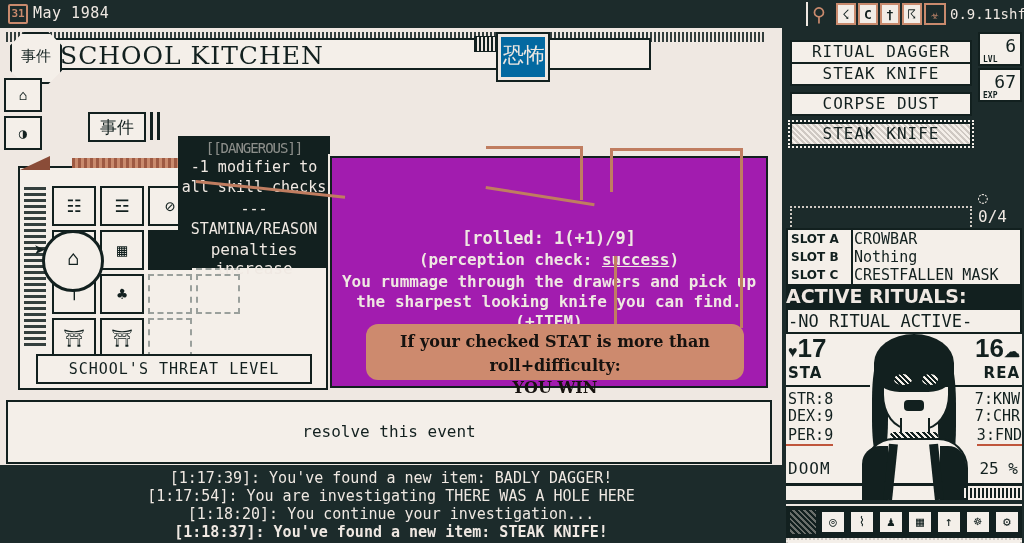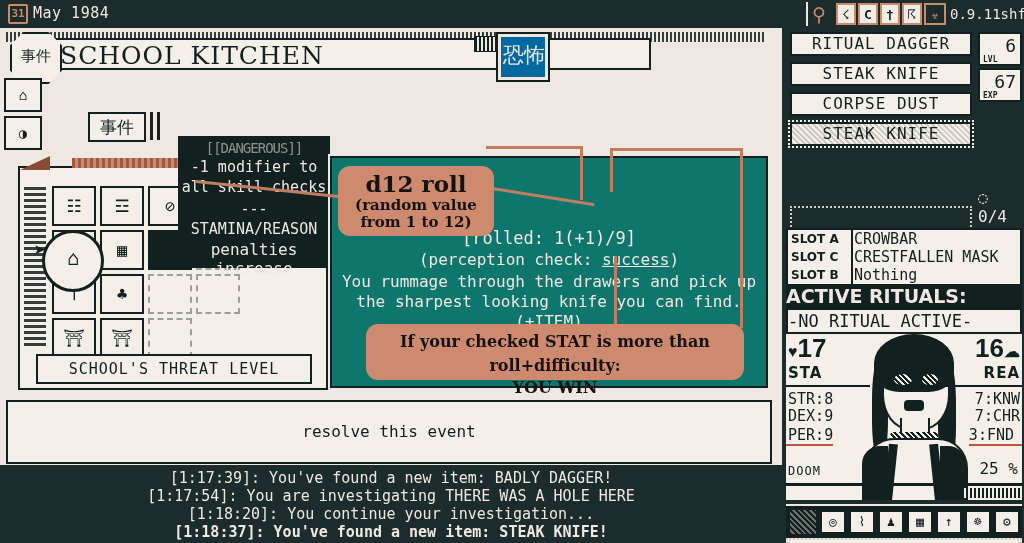--- a/index.html
+++ b/index.html
@@ -87,22 +87,22 @@
     color:#efe8e2;border:2px solid #12201f;box-sizing:border-box;}
   #status-box .hdr{position:absolute;left:0;top:2px;width:100%;text-align:center;font-size:14px;
     color:#efe8e2;opacity:.55;letter-spacing:-1px;white-space:nowrap;}
   #status-box .l1{position:absolute;left:0;top:20px;width:100%;text-align:center;font-size:15px;}
   #status-box .l2{position:absolute;left:0;top:40px;width:100%;text-align:center;font-size:15px;}
   #status-box .sep{position:absolute;left:0;top:62px;width:100%;text-align:center;font-size:15px;}
   #status-box .l3{position:absolute;left:0;top:82px;width:100%;text-align:center;font-size:15px;}
   #status-box .l4{position:absolute;left:0;top:102px;width:100%;text-align:center;font-size:16px;}
 
   
-  #event-panel{position:absolute;left:330px;top:128px;width:438px;height:232px;background:#0f766e;
-    border:2px solid #12201f;box-sizing:border-box;outline:2px solid #efe8e2;}
+  #event-panel{position:absolute;left:330px;top:128px;width:438px;height:232px;background:#a21caf;
+    border:2px solid #12201f;box-sizing:border-box;outline:2px solid #efe8e2;font-weight:bold;}
   #ev-roll{position:absolute;left:0;top:70px;width:100%;text-align:center;color:#efe8e2;font-size:17px;}
   #ev-check{position:absolute;left:0;top:92px;width:100%;text-align:center;color:#efe8e2;font-size:16px;}
   #ev-check u{text-decoration:underline;}
   #ev-body1{position:absolute;left:0;top:114px;width:100%;text-align:center;color:#efe8e2;font-size:16px;}
   #ev-body2{position:absolute;left:0;top:134px;width:100%;text-align:center;color:#efe8e2;font-size:16px;}
   #ev-item{position:absolute;left:0;top:154px;width:100%;text-align:center;color:#efe8e2;font-size:16px;}
 
   
   .callout{position:absolute;background:#cd8a6e;border-radius:10px;color:#16120f;
     font-family:"DejaVu Serif","Liberation Serif",serif;font-weight:bold;text-align:center;
@@ -163,21 +163,21 @@
     overflow:hidden;}
   #stat-left{position:absolute;left:0px;top:0px;width:86px;height:166px;}
   #stat-right{position:absolute;right:0px;top:0px;width:86px;height:166px;text-align:right;}
   .bigstat{font-size:26px;font-weight:bold;line-height:24px;color:#12201f;
     font-family:Liberation Sans, sans-serif;}
   .bigstat .ico{font-size:16px;}
   .statlbl{font-size:15px;font-weight:bold;color:#12201f;letter-spacing:1px;
     font-family:"DejaVu Sans","Liberation Sans",sans-serif;}
   .srow{font-size:15px;color:#12201f;line-height:17px;}
   .srow.hl{border-bottom:2px solid #c0563c;}
-  #doom-lbl{position:absolute;left:2px;bottom:22px;font-size:12px;color:#12201f;letter-spacing:1px;}
+  #doom-lbl{position:absolute;left:2px;bottom:22px;font-size:16px;color:#12201f;letter-spacing:1px;}
   #doom-val{position:absolute;right:4px;bottom:22px;font-size:16px;color:#12201f;}
   #doom-rail{position:absolute;left:0;bottom:14px;width:236px;height:3px;background:#12201f;}
   #doom-fill{position:absolute;right:2px;bottom:2px;width:58px;height:10px;
     background:repeating-linear-gradient(90deg,#12201f 0 2px,#f4efe9 2px 4px);}
 
   
   .sil{position:absolute;background:#12201f;}
   #head{left:96px;top:8px;width:64px;height:84px;border-radius:46% 46% 40% 40%;background:#f4efe9;
     border:2px solid #12201f;}
   #hair{left:88px;top:0px;width:80px;height:58px;border-radius:50% 50% 32% 32%;background:#12201f;}
@@ -293,46 +293,41 @@
 
     <div class="lead" style="left:196px;top:152px;width:150px;transform:rotate(6deg);"></div>
     <div class="lead" style="left:486px;top:158px;width:110px;transform:rotate(9deg);"></div>
     <div class="lead" style="left:580px;top:118px;width:3px;height:54px;"></div>
     <div class="lead" style="left:486px;top:118px;width:96px;height:3px;"></div>
     <div class="lead" style="left:610px;top:120px;width:3px;height:44px;"></div>
     <div class="lead" style="left:610px;top:120px;width:132px;height:3px;"></div>
     <div class="lead" style="left:740px;top:120px;width:3px;height:180px;"></div>
     <div class="lead" style="left:614px;top:228px;width:3px;height:72px;"></div>
 
-    <div class="callout" id="co-d12">
-      <div class="t1">d12 roll</div>
-      <div class="t2">(random value</div>
-      <div class="t3">from 1 to 12)</div>
-    </div>
     <div class="callout" id="co-win">
       <div class="t1">If your checked STAT is more than roll+difficulty:</div>
       <div class="t2">YOU WIN</div>
     </div>
 
     <div id="resolve-wrap">
       <div id="resolve-btn">resolve this event</div>
       <div id="resolve-count">E45 /110</div>
     </div>
   </div>
 
   <div class="abs" id="log">
     <div class="logline" style="margin-top:4px">[1:17:39]: You've found a new item: BADLY DAGGER!</div>
     <div class="logline">[1:17:54]: You are investigating THERE WAS A HOLE HERE</div>
     <div class="logline">[1:18:20]: You continue your investigation...</div>
     <div class="logline last">[1:18:37]: You've found a new item: STEAK KNIFE!</div>
   </div>
 
   <div class="abs" id="sidebar">
 
-    <div class="inv" style="top:4px">RITUAL DAGGER</div>
+    <div class="inv" style="top:12px">RITUAL DAGGER</div>
     <div class="inv" style="top:34px">STEAK KNIFE</div>
     <div class="inv" style="top:64px">CORPSE DUST</div>
     <div class="inv sel" style="top:94px">STEAK KNIFE</div>
     <div id="inv-empty"></div>
 
     <div class="lvlbox" style="top:4px">
       <span class="v">6</span>
       <span class="k">LVL</span>
     </div>
     <div class="lvlbox" style="top:40px">
@@ -347,26 +342,26 @@
            <span>4/4</span></div>
     </div>
 
     <div id="slots">
       <div id="slot-div"></div>
       <div class="slotrow">
         <span class="k">SLOT A</span>
         <span class="v">CROWBAR</span>
       </div>
       <div class="slotrow">
+        <span class="k">SLOT B</span>
+        <span class="v">Nothing</span>
+      </div>
+      <div class="slotrow">
         <span class="k">SLOT C</span>
         <span class="v">CRESTFALLEN MASK</span>
-      </div>
-      <div class="slotrow">
-        <span class="k">SLOT B</span>
-        <span class="v">Nothing</span>
       </div>
     </div>
 
     <div id="rituals-hdr">ACTIVE RITUALS:</div>
     <div id="rituals-body">-NO RITUAL ACTIVE-</div>
 
     <div id="portrait">
 
       <div class="sil" id="hairL"></div>
       <div class="sil" id="hairR"></div>
@@ -395,21 +390,21 @@
       </div>
 
       <div id="stat-right">
         <div class="bigstat" style="padding-right:2px;padding-top:2px;">
           <span>16</span><span class="ico">☁</span>
         </div>
         <div class="statlbl" style="padding-right:2px">REA</div>
         <div style="height:2px;background:#12201f;margin:3px 0 4px auto;width:84px"></div>
         <div class="srow" style="padding-right:2px"><span>7</span><span>:KNW</span></div>
         <div class="srow" style="padding-right:2px"><span>7</span><span>:CHR</span></div>
-        <div class="srow hl" style="padding-right:8px;display:inline-block"><span>3</span><span>:FND</span></div>
+        <div class="srow hl" style="padding-right:0;display:inline-block"><span>3</span><span>:FND</span></div>
       </div>
 
       <div id="doom-lbl">DOOM</div>
       <div id="doom-val">25 %</div>
       <div id="doom-rail"></div>
       <div id="doom-fill"></div>
     </div>
 
     <div id="toolbar">
       <div id="tb-head"></div>

